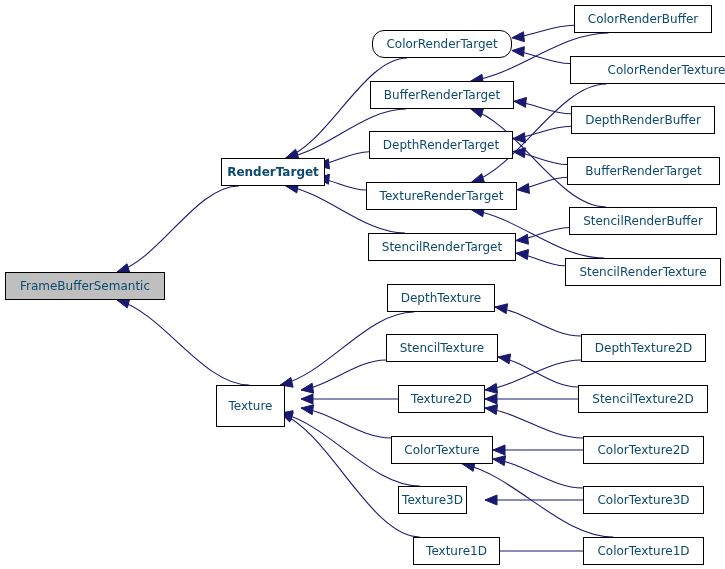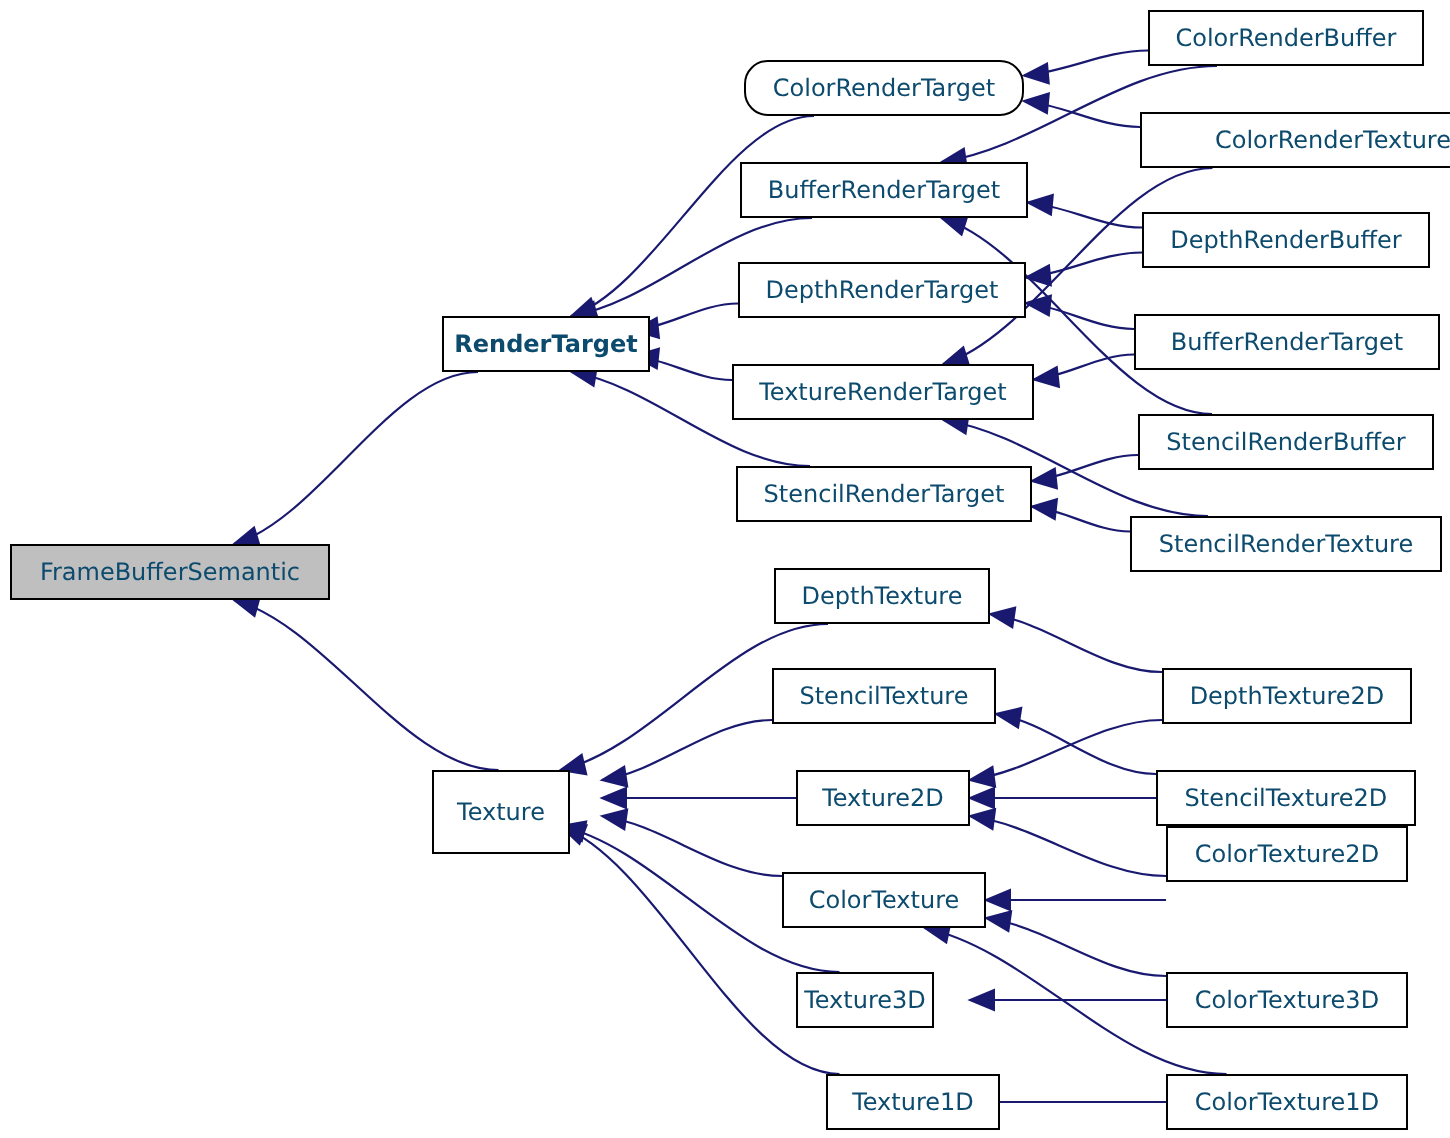--- a/index.html
+++ b/index.html
@@ -106,16 +106,16 @@
   <div class="node" style="left: 569px; top: 207px; width: 148px; height: 28px;">StencilRenderBuffer</div>
   <div class="node" style="left: 565px; top: 258px; width: 156px; height: 28px;">StencilRenderTexture</div>
   <div class="node" style="left: 387px; top: 284px; width: 108px; height: 28px;">DepthTexture</div>
   <div class="node" style="left: 386px; top: 334px; width: 112px; height: 28px;">StencilTexture</div>
   <div class="node" style="left: 398px; top: 385px; width: 87px; height: 28px;">Texture2D</div>
   <div class="node" style="left: 391px; top: 436px; width: 102px; height: 28px;">ColorTexture</div>
   <div class="node" style="left: 398px; top: 486px; width: 69px; height: 28px;">Texture3D</div>
   <div class="node" style="left: 398px; top: 537px; width: 87px; height: 28px; margin-left: 15px;">Texture1D</div>
   <div class="node" style="left: 581px; top: 334px; width: 125px; height: 28px;">DepthTexture2D</div>
   <div class="node" style="left: 578px; top: 385px; width: 130px; height: 28px;">StencilTexture2D</div>
-  <div class="node" style="left: 583px; top: 413px; width: 121px; height: 28px; text-align: right;">ColorTexture2D</div>
+  <div class="node" style="left: 583px; top: 436px; width: 121px; height: 28px; text-align: right;">ColorTexture2D</div>
   <div class="node" style="left: 583px; top: 486px; width: 121px; height: 28px;">ColorTexture3D</div>
   <div class="node" style="left: 583px; top: 537px; width: 121px; height: 28px; text-align: right;">ColorTexture1D</div>
 </div>
 
 </body></html>

